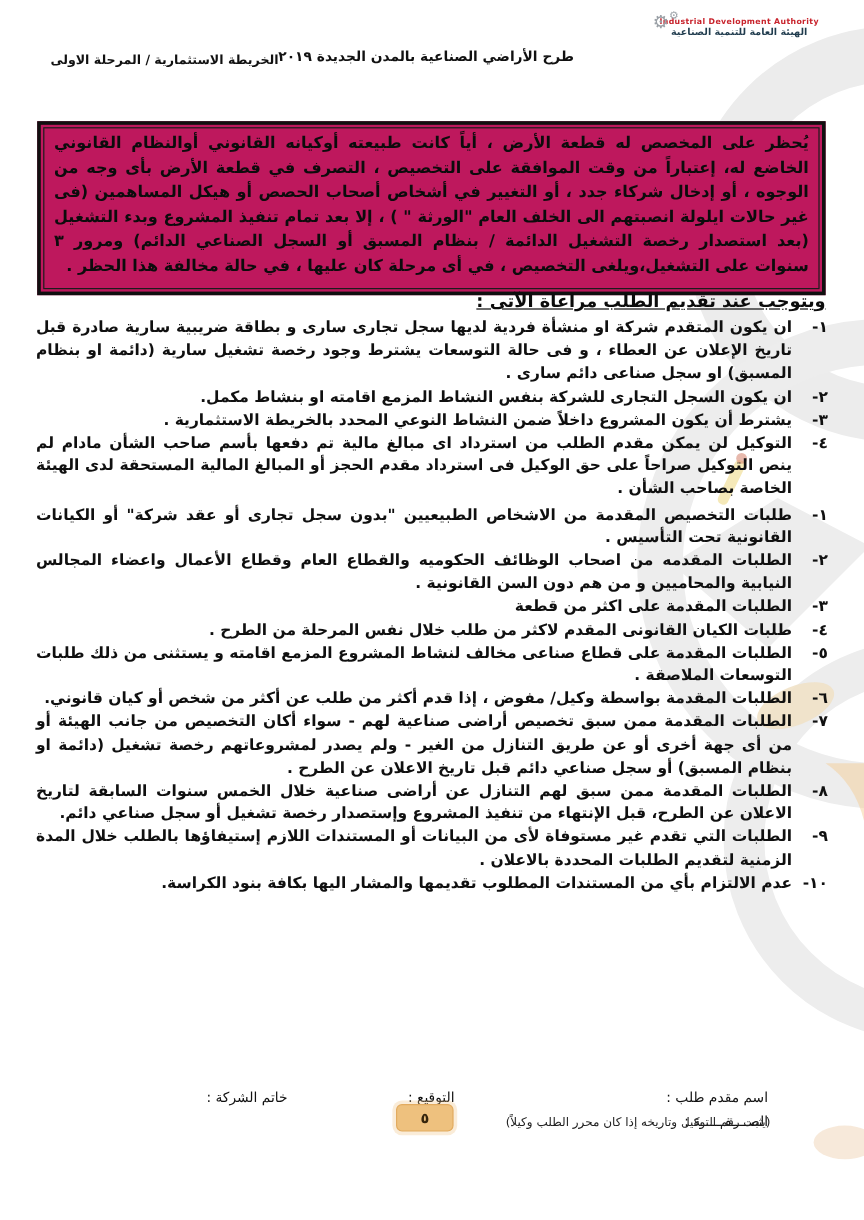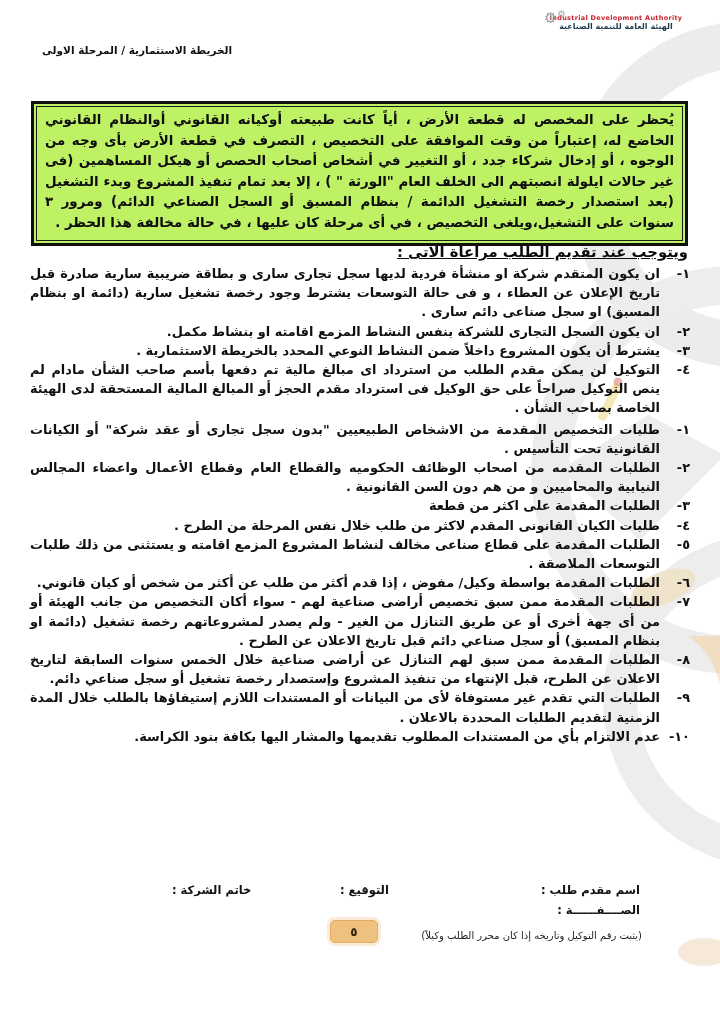--- a/index.html
+++ b/index.html
@@ -21,38 +21,38 @@
   .hdr-title { top:40px; left:50%; transform:translateX(-52%); font-size:11.5px; font-weight:700; direction:rtl; white-space:nowrap; }
   .logo { top:12px; right:28px; width:152px; text-align:center; direction:ltr; }
   .logo-gears { position:absolute; top:-2px; left:4px; color:#9aa0a6; line-height:1; }
   .gear-big { font-size:15px; } .gear-small { font-size:9px; vertical-align:top; }
   .logo-word { font-size:38px; font-weight:800; line-height:1; letter-spacing:-1px; }
   .l-i { color:#c8232c; } .l-d { color:#1f3b4d; } .l-a { color:#e87d1e; }
   .logo-sub-en { font-size:6.5px; color:#c8232c; font-weight:700; margin-top:2px; letter-spacing:.3px; }
   .logo-sub-ar { font-size:8px; color:#1f3b4d; font-weight:700; direction:rtl; }
 
   
-  .notice-box { top:101px; left:31px; right:32px; border:3px solid #101010; background:#bef264; padding:2px; }
+  .notice-box { top:101px; left:31px; right:32px; border:3px solid #101010; background:#be185d; padding:2px; }
   .notice-inner {
     border:1px solid #1c1c1c; padding:3px 8px 6px;
     font-size:13.4px; font-weight:700; line-height:20.6px;
     text-align:justify; direction:rtl; color:#0c0c0c;
   }
 
   
   .content { top:243px; left:30px; right:30px; direction:rtl; }
   .sec-heading { font-size:14.8px; font-weight:700; text-decoration:underline; margin:0 2px 4px 0; color:#0c0c0c; }
   .sec-heading.big { font-size:16.4px; margin-top:7px; margin-bottom:5px; }
   .olist { margin-bottom:2px; }
   .item { display:flex; gap:5px; font-size:12.9px; font-weight:700; line-height:19.2px; color:#101010; }
   .item .num { flex:0 0 auto; min-width:25px; white-space:nowrap; }
   .item .txt { flex:1; text-align:justify; }
 
   
-  .f-label { font-size:11.5px; font-weight:700; direction:rtl; white-space:nowrap; }
+  .f-label { font-size:11.5px; font-weight:400; direction:rtl; white-space:nowrap;margin-top:24px; }
   .f-name   { top:883px; right:80px; }
   .f-cap    { top:903px; right:80px; }
   .f-sign   { top:883px; left:340px; }
   .f-seal   { top:883px; left:172px; }
   .f-note   { top:930px; right:78px; font-size:10px; font-weight:400; direction:rtl; color:#222; }
   .page-badge {
     top:920px; left:330px; width:48px; height:23px;
     background:#eec17e; border:1px solid #e2ab5f; border-radius:5px;
     box-shadow:0 0 0 3px rgba(238,193,126,.30);
     display:flex; align-items:center; justify-content:center;
@@ -70,20 +70,21 @@
     <circle cx="735" cy="470" r="185" fill="none" stroke="#ededed" stroke-width="38"></circle>
     <circle cx="770" cy="700" r="150" fill="none" stroke="#ededed" stroke-width="34"></circle>
     <rect x="606" y="382" width="9" height="40" rx="4" transform="rotate(26 610 400)" fill="#f2e4a8" opacity="0.8"></rect>
     <circle cx="618" cy="382" r="4.5" fill="#d4806a" opacity="0.55"></circle>
     <ellipse cx="663" cy="588" rx="34" ry="16" transform="rotate(-22 663 588)" fill="#f0e0c4" opacity="0.85"></ellipse>
     <path d="M688 636 Q 712 652 720 684 L 720 636 Z" fill="#f3c98e" opacity="0.45"></path>
     <ellipse cx="704" cy="952" rx="26" ry="14" fill="#f6e7d6" opacity="0.9"></ellipse>
   </svg>
 
   <div class="layer hdr-left">الخريطة الاستثمارية / المرحلة الاولى</div>
+  <div class="layer hdr-title">طرح الأراضي الصناعية بالمدن الجديدة ٢٠١٩</div>
 
   <div class="layer logo">
     <span class="logo-gears"><span class="gear-big">⚙</span><span class="gear-small">⚙</span></span>
     <div class="logo-sub-en">Industrial Development Authority</div>
     <div class="logo-sub-ar">الهيئة العامة للتنمية الصناعية</div>
   </div>
 
   <div class="layer notice-box">
     <div class="notice-inner">يُحظر على المخصص له قطعة الأرض ، أياً كانت طبيعته أوكيانه القانوني أوالنظام القانوني الخاضع له، إعتباراً من وقت الموافقة على التخصيص ، التصرف في قطعة الأرض بأى وجه من الوجوه ، أو إدخال شركاء جدد ، أو التغيير في أشخاص أصحاب الحصص أو هيكل المساهمين (فى غير حالات ايلولة انصبتهم الى الخلف العام "الورثة " ) ، إلا بعد تمام تنفيذ المشروع وبدء التشغيل (بعد استصدار رخصة التشغيل الدائمة / بنظام المسبق أو السجل الصناعي الدائم) ومرور ٣ سنوات على التشغيل،ويلغى التخصيص ، في أى مرحلة كان عليها ، في حالة مخالفة هذا الحظر .</div>
   </div>

